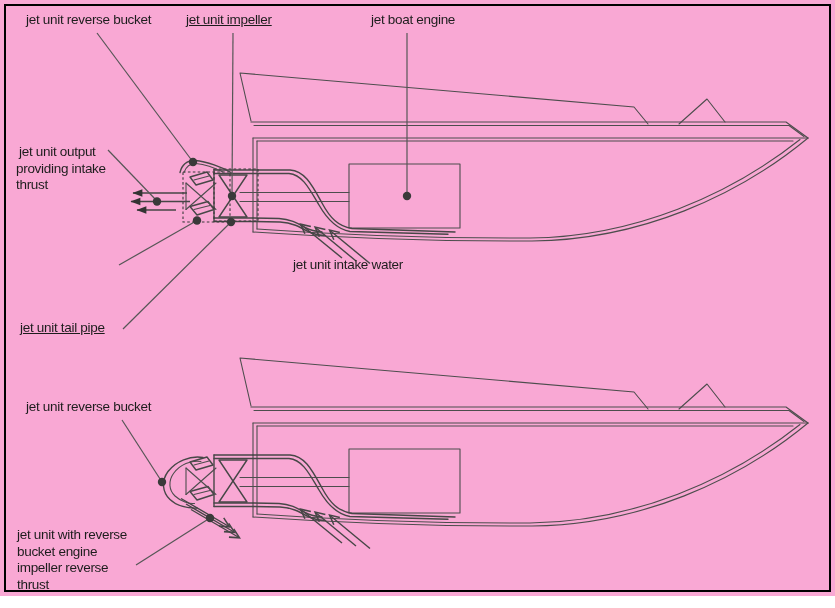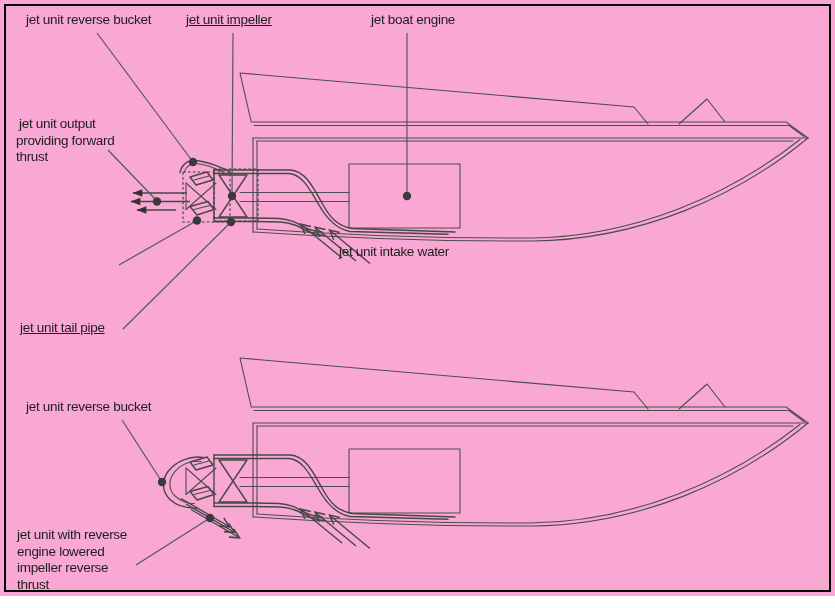--- a/index.html
+++ b/index.html
@@ -11,21 +11,21 @@
   .ln{fill:none;stroke:#4d4d4d;stroke-width:1.1;stroke-linejoin:round;stroke-linecap:round;}
   .ln2{fill:none;stroke:#474747;stroke-width:1.4;stroke-linejoin:round;stroke-linecap:round;}
   .dash{fill:none;stroke:#3a3a3a;stroke-width:1.1;stroke-dasharray:2.6 2.3;}
   .lead{fill:none;stroke:#565656;stroke-width:1.2;}
   .dot{fill:#3a3a3a;stroke:none;}
   .arr{fill:none;stroke:#464646;stroke-width:1.4;}
   
   .lbl{position:absolute;font-size:13.5px;line-height:16.5px;color:#1d1d1d;
        letter-spacing:-0.3px;white-space:nowrap;}
   .center{text-align:center;}
-  .ind{padding-left:3px;}
+  .ind{padding-left:3px;margin-top:28px;}
 </style>
 </head>
 <body>
 
 <div class="canvas">
   <div class="frame"></div>
 
   <svg class="art" width="835" height="608" viewBox="0 0 835 608" xmlns="http://www.w3.org/2000/svg">
     <defs>
       <marker id="mSolid" viewBox="0 0 10 8" refX="9" refY="4" markerWidth="11" markerHeight="9" orient="auto" markerUnits="userSpaceOnUse">
@@ -126,30 +126,30 @@
   </svg>
 
   <div class="lbl" style="left:26px;top:12px;">jet unit reverse bucket</div>
 
   <div class="lbl" style="left:186px;top:12px;text-decoration:underline;">jet unit impeller</div>
 
   <div class="lbl" style="left:371px;top:12px;">jet boat engine</div>
 
   <div class="lbl" style="left:16px;top:116px;">
     <div class="ind">jet unit output</div>
-    <div>providing forward</div>
+    <div>providing intake</div>
     <div>thrust</div>
   </div>
 
 
   <div class="lbl" style="left:20px;top:320px;text-decoration:underline;">jet unit tail pipe</div>
 
-  <div class="lbl" style="left:293px;top:244px;margin-left:46px;">jet unit intake water</div>
+  <div class="lbl" style="left:293px;top:257px;">jet unit intake water</div>
 
   <div class="lbl" style="left:26px;top:399px;">jet unit reverse bucket</div>
 
   <div class="lbl" style="left:17px;top:527px;">
     <div>jet unit with reverse</div>
-    <div>engine lowered</div>
+    <div>bucket engine</div>
     <div>impeller reverse</div>
     <div>thrust</div>
   </div>
 </div>
 
 </body></html>

